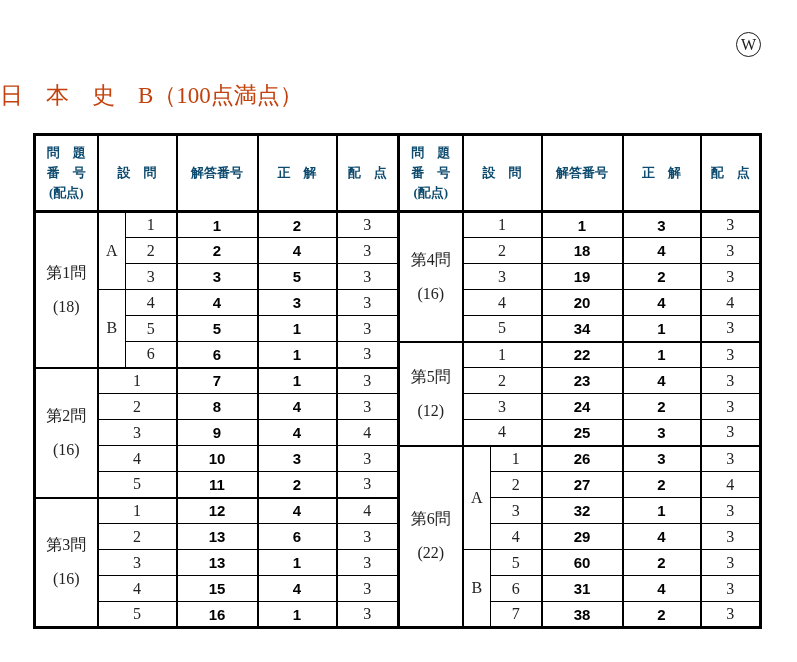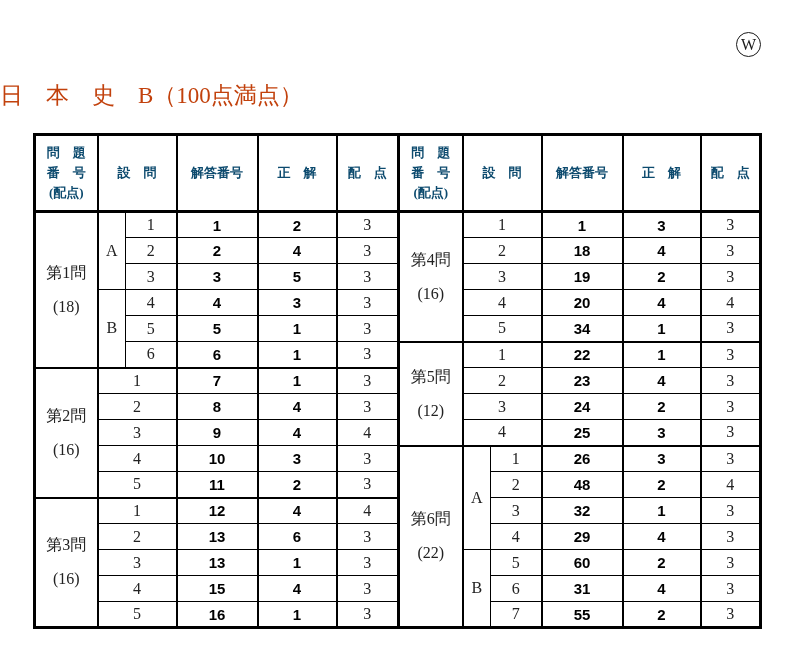--- a/index.html
+++ b/index.html
@@ -210,21 +210,21 @@
         <td class="ans msep btop">26</td>
         <td class="corr msep btop">3</td>
         <td class="pts msep btop">3</td>
       </tr>
       <tr>
         <td class="qnum msep" colspan="2">5</td>
         <td class="ans msep">11</td>
         <td class="corr msep">2</td>
         <td class="pts msep">3</td>
         <td class="qnum">2</td>
-        <td class="ans msep">48</td>
+        <td class="ans msep">27</td>
         <td class="corr msep">2</td>
         <td class="pts msep">4</td>
       </tr>
       <tr>
         <td class="block btop" rowspan="5">
           <div class="block-title">第3問</div>
           <div class="block-points">(16)</div>
         </td>
         <td class="qnum msep btop" colspan="2">1</td>
         <td class="ans msep btop">12</td>
@@ -265,18 +265,18 @@
         <td class="ans msep">31</td>
         <td class="corr msep">4</td>
         <td class="pts msep">3</td>
       </tr>
       <tr>
         <td class="qnum msep" colspan="2">5</td>
         <td class="ans msep">16</td>
         <td class="corr msep">1</td>
         <td class="pts msep">3</td>
         <td class="qnum">7</td>
-        <td class="ans msep">55</td>
+        <td class="ans msep">38</td>
         <td class="corr msep">2</td>
         <td class="pts msep">3</td>
       </tr>
     </tbody>
 </table>
 
 </body></html>

